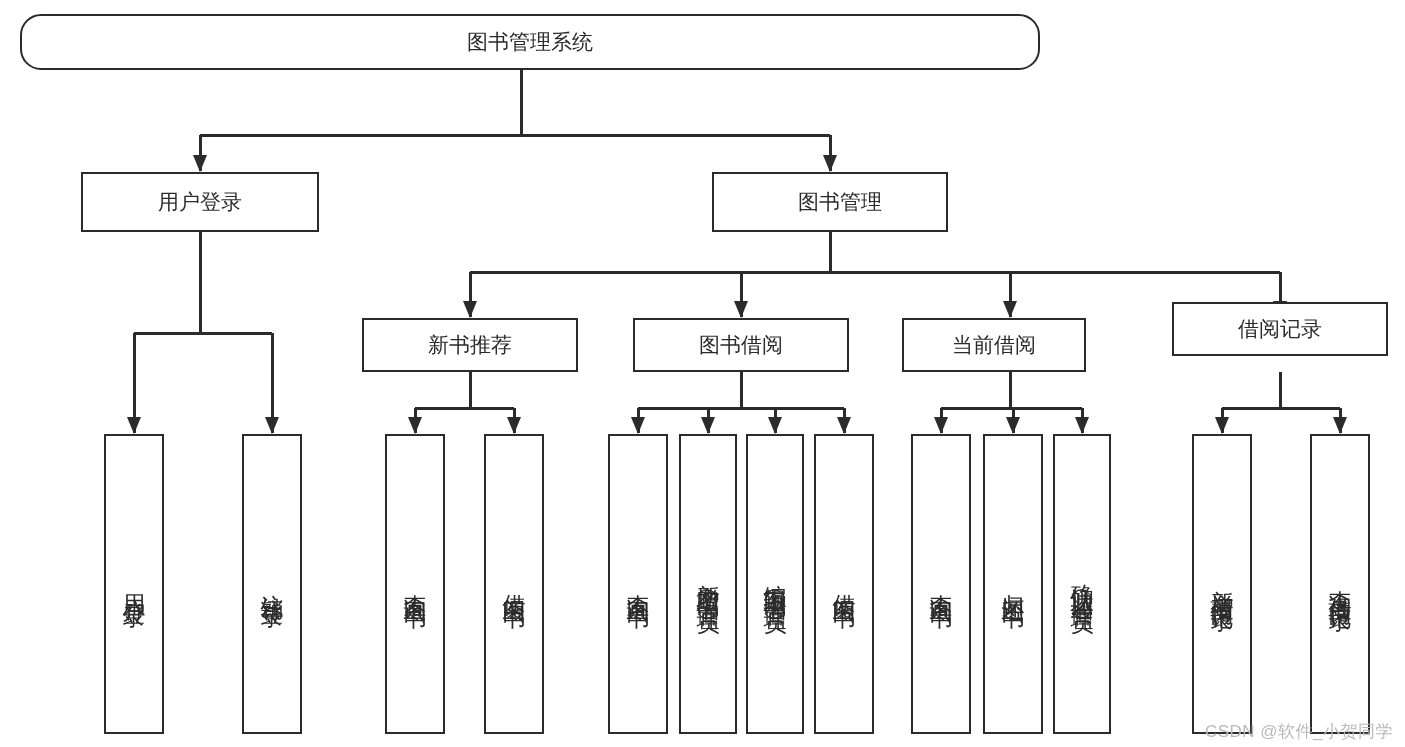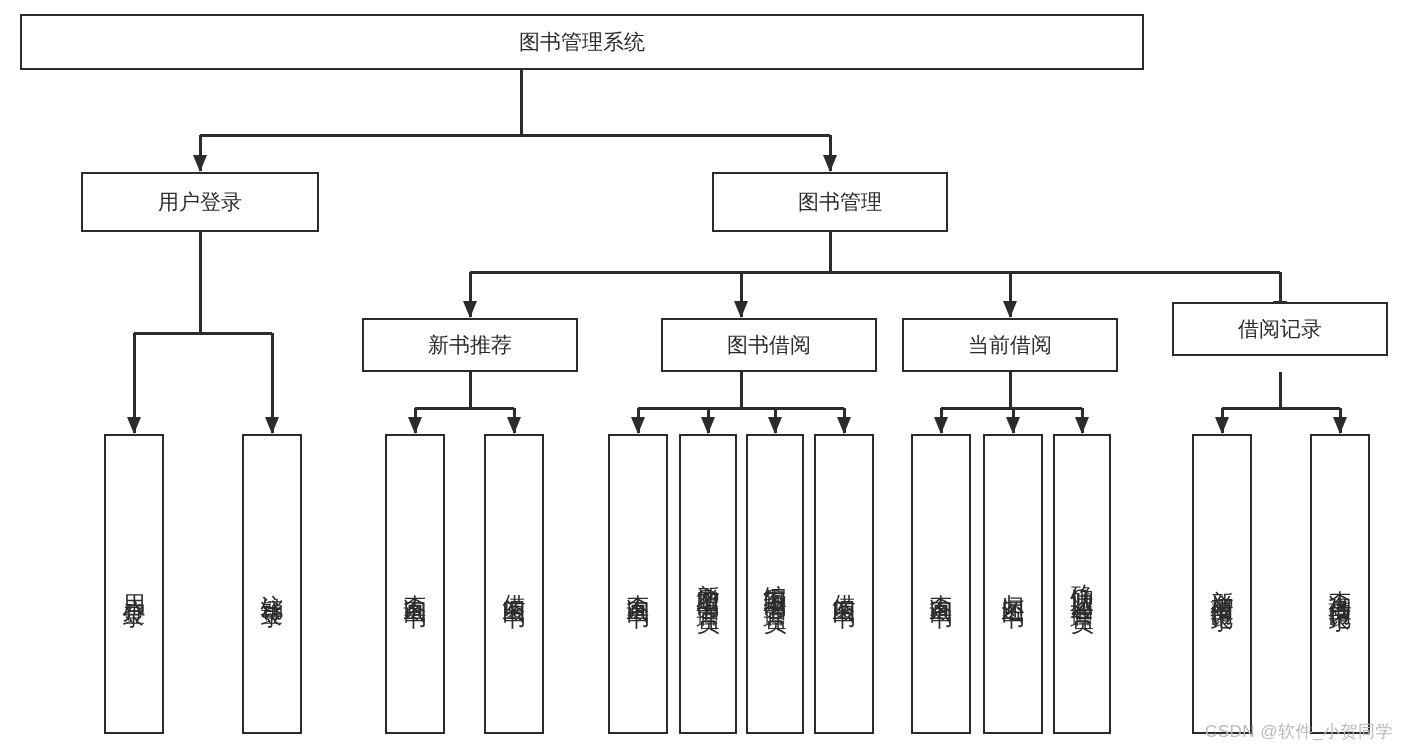--- a/index.html
+++ b/index.html
@@ -118,36 +118,36 @@
       <line x1="1082" y1="408" x2="1082" y2="433" stroke="#2b2b2b" stroke-width="3" shape-rendering="crispEdges"></line>
       <polygon points="1075,417 1089,417 1082,434" fill="#2b2b2b"></polygon>
       <line x1="1280" y1="372" x2="1280" y2="408" stroke="#2b2b2b" stroke-width="3" shape-rendering="crispEdges"></line>
       <line x1="1222" y1="408" x2="1340" y2="408" stroke="#2b2b2b" stroke-width="3" shape-rendering="crispEdges"></line>
       <line x1="1222" y1="408" x2="1222" y2="433" stroke="#2b2b2b" stroke-width="3" shape-rendering="crispEdges"></line>
       <polygon points="1215,417 1229,417 1222,434" fill="#2b2b2b"></polygon>
       <line x1="1340" y1="408" x2="1340" y2="433" stroke="#2b2b2b" stroke-width="3" shape-rendering="crispEdges"></line>
       <polygon points="1333,417 1347,417 1340,434" fill="#2b2b2b"></polygon>
     </svg>
   <div id="nodes-layer">
-      <div class="node horizontal" style="left: 20px; top: 14px; width: 1124px; height: 56px;">
+      <div class="node horizontal" style="left: 20px; top: 14px; width: 1020px; height: 56px; border-radius: 21px;">
         <span class="node-label">图书管理系统</span>
       </div>
       <div class="node horizontal" style="left: 81px; top: 172px; width: 238px; height: 60px;">
         <span class="node-label">用户登录</span>
       </div>
       <div class="node horizontal" style="left: 712px; top: 172px; width: 236px; height: 60px; padding-left: 20px;">
         <span class="node-label">图书管理</span>
       </div>
       <div class="node horizontal" style="left: 362px; top: 318px; width: 216px; height: 54px;">
         <span class="node-label">新书推荐</span>
       </div>
-      <div class="node horizontal" style="left: 633px; top: 318px; width: 216px; height: 54px; margin-left: 28px;">
+      <div class="node horizontal" style="left: 633px; top: 318px; width: 216px; height: 54px;">
         <span class="node-label">图书借阅</span>
       </div>
-      <div class="node horizontal" style="left: 902px; top: 318px; width: 216px; height: 54px;">
+      <div class="node horizontal" style="left: 902px; top: 318px; width: 184px; height: 54px;">
         <span class="node-label">当前借阅</span>
       </div>
       <div class="node horizontal" style="left: 1172px; top: 302px; width: 216px; height: 54px;">
         <span class="node-label">借阅记录</span>
       </div>
       <div class="node vertical" style="left: 104px; top: 434px; width: 60px; height: 300px;">
         <span class="node-label">用户登录</span>
       </div>
       <div class="node vertical" style="left: 242px; top: 434px; width: 60px; height: 300px;">
         <span class="node-label">注销登录</span>

